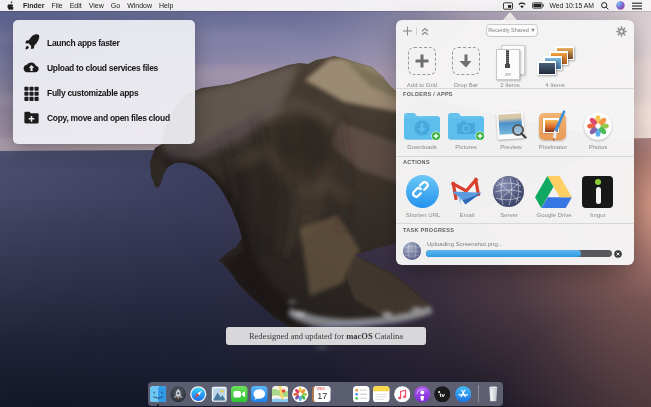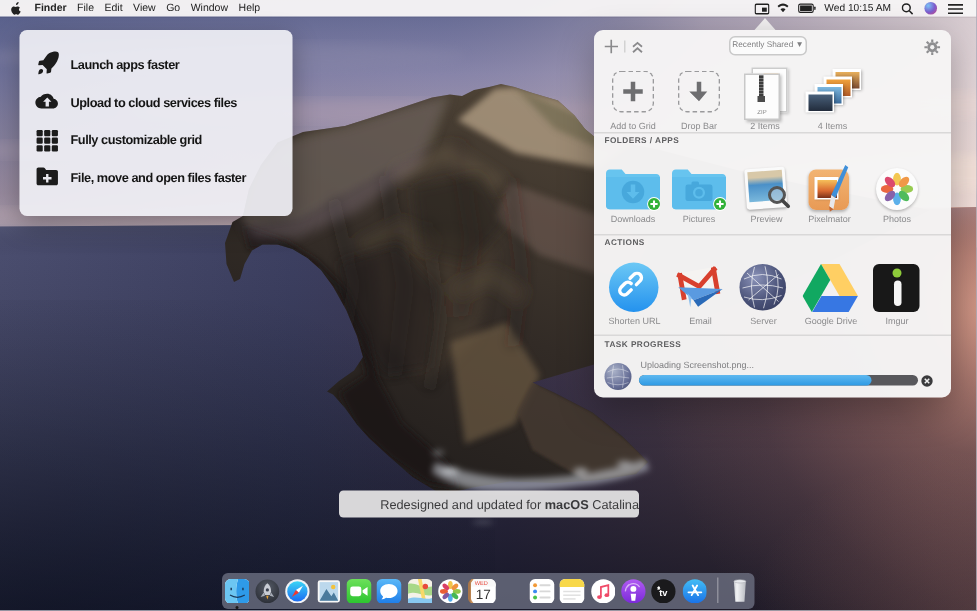--- a/index.html
+++ b/index.html
@@ -17,21 +17,21 @@
 #tips .ic { position:absolute; left:9px; top:50%; transform:translateY(-50%); width:19px; height:19px; }
 #tips .tx { position:absolute; left:34px; top:50%; transform:translateY(-50%); font-size:8.5px; font-weight:bold; color:#151515; white-space:nowrap; letter-spacing:-0.3px; }
 
 #panel { position:absolute; left:396px; top:20px; width:238px; height:245px; background:rgba(245,244,244,0.98); border-radius:6px; box-shadow:0 8px 24px rgba(0,0,0,0.3); font-family:"Liberation Sans",sans-serif; }
 #notch { position:absolute; left:503px; top:12px; width:0; height:0; border-left:7px solid transparent; border-right:7px solid transparent; border-bottom:8px solid rgba(244,243,243,0.98); }
 .seclabel { position:absolute; font-size:5.5px; font-weight:bold; color:#5d5d5f; letter-spacing:0.3px; }
 .divider { position:absolute; left:0; width:238px; height:1px; background:#d9d8d8; }
 .cellname { position:absolute; font-size:6px; color:#8a8a8c; text-align:center; white-space:nowrap; transform:translateX(-50%); }
 .dashbox { position:absolute; width:28px; height:28px; border:1.2px dashed #9a9a9c; border-radius:6px; top:27px; }
 
-#caption { position:absolute; left:226px; top:327px; height:18px; width:200px; background:rgba(224,223,224,0.96); border-radius:3px; font-size:8.5px; color:#3a3a3c; text-align:right; line-height:18px; white-space:nowrap; }
+#caption { position:absolute; left:226px; top:327px; height:18px; width:200px; background:rgba(224,223,224,0.96); border-radius:3px; font-size:8.5px; color:#3a3a3c; text-align:center; line-height:18px; white-space:nowrap;font-family:Liberation Serif, serif; }
 
 #dock { position:absolute; left:148px; top:382px; width:355px; height:24px; background:rgba(116,121,139,0.72); border-radius:4px; }
 </style>
 </head>
 <body>
 <div id="stage">
 <svg id="wall" width="651" height="407" viewBox="0 0 651 407">
   <defs>
     <linearGradient id="sky" x1="0" y1="0" x2="0" y2="1">
       <stop offset="0" stop-color="#5e6590"></stop>
@@ -226,27 +226,27 @@
             <rect x="9.4" y="4" width="5.2" height="5.2" rx="1"></rect>
             <rect x="15.8" y="4" width="5.2" height="5.2" rx="1"></rect>
             <rect x="3" y="10.4" width="5.2" height="5.2" rx="1"></rect>
             <rect x="9.4" y="10.4" width="5.2" height="5.2" rx="1"></rect>
             <rect x="15.8" y="10.4" width="5.2" height="5.2" rx="1"></rect>
             <rect x="3" y="16.8" width="5.2" height="5.2" rx="1"></rect>
             <rect x="9.4" y="16.8" width="5.2" height="5.2" rx="1"></rect>
             <rect x="15.8" y="16.8" width="5.2" height="5.2" rx="1"></rect>
           </g>
         </svg>
-    <span class="tx">Fully customizable grid</span>
+    <span class="tx">Fully customizable apps</span>
   </div>
   <div class="row" style="top:86px;">
     <svg class="ic" viewBox="0 0 24 24">
           <path d="M3,5.5C3,4.7 3.7,4 4.5,4h4.2c0.5,0 1,0.2 1.3,0.6L11,6h8.5C20.3,6 21,6.7 21,7.5v10c0,0.8-0.7,1.5-1.5,1.5h-15C3.7,19 3,18.3 3,17.5V5.5z M13,9.4h-2v2.6H8.4v2H11v2.6h2V14h2.6v-2H13V9.4z" fill="#1c1c1c"></path>
         </svg>
-    <span class="tx">File, move and open files faster</span>
+    <span class="tx">Copy, move and open files cloud</span>
   </div>
 </div>
 
 <div id="notch"></div>
 <div id="panel">
 
   <svg style="position:absolute; left:7px; top:6px;" width="28" height="11" viewBox="0 0 28 11">
     <g stroke="#8a8a8c" stroke-width="1.1" fill="none">
       <line x1="4.5" y1="0.5" x2="4.5" y2="9.5"></line>
           <line x1="0" y1="5" x2="9" y2="5"></line>

